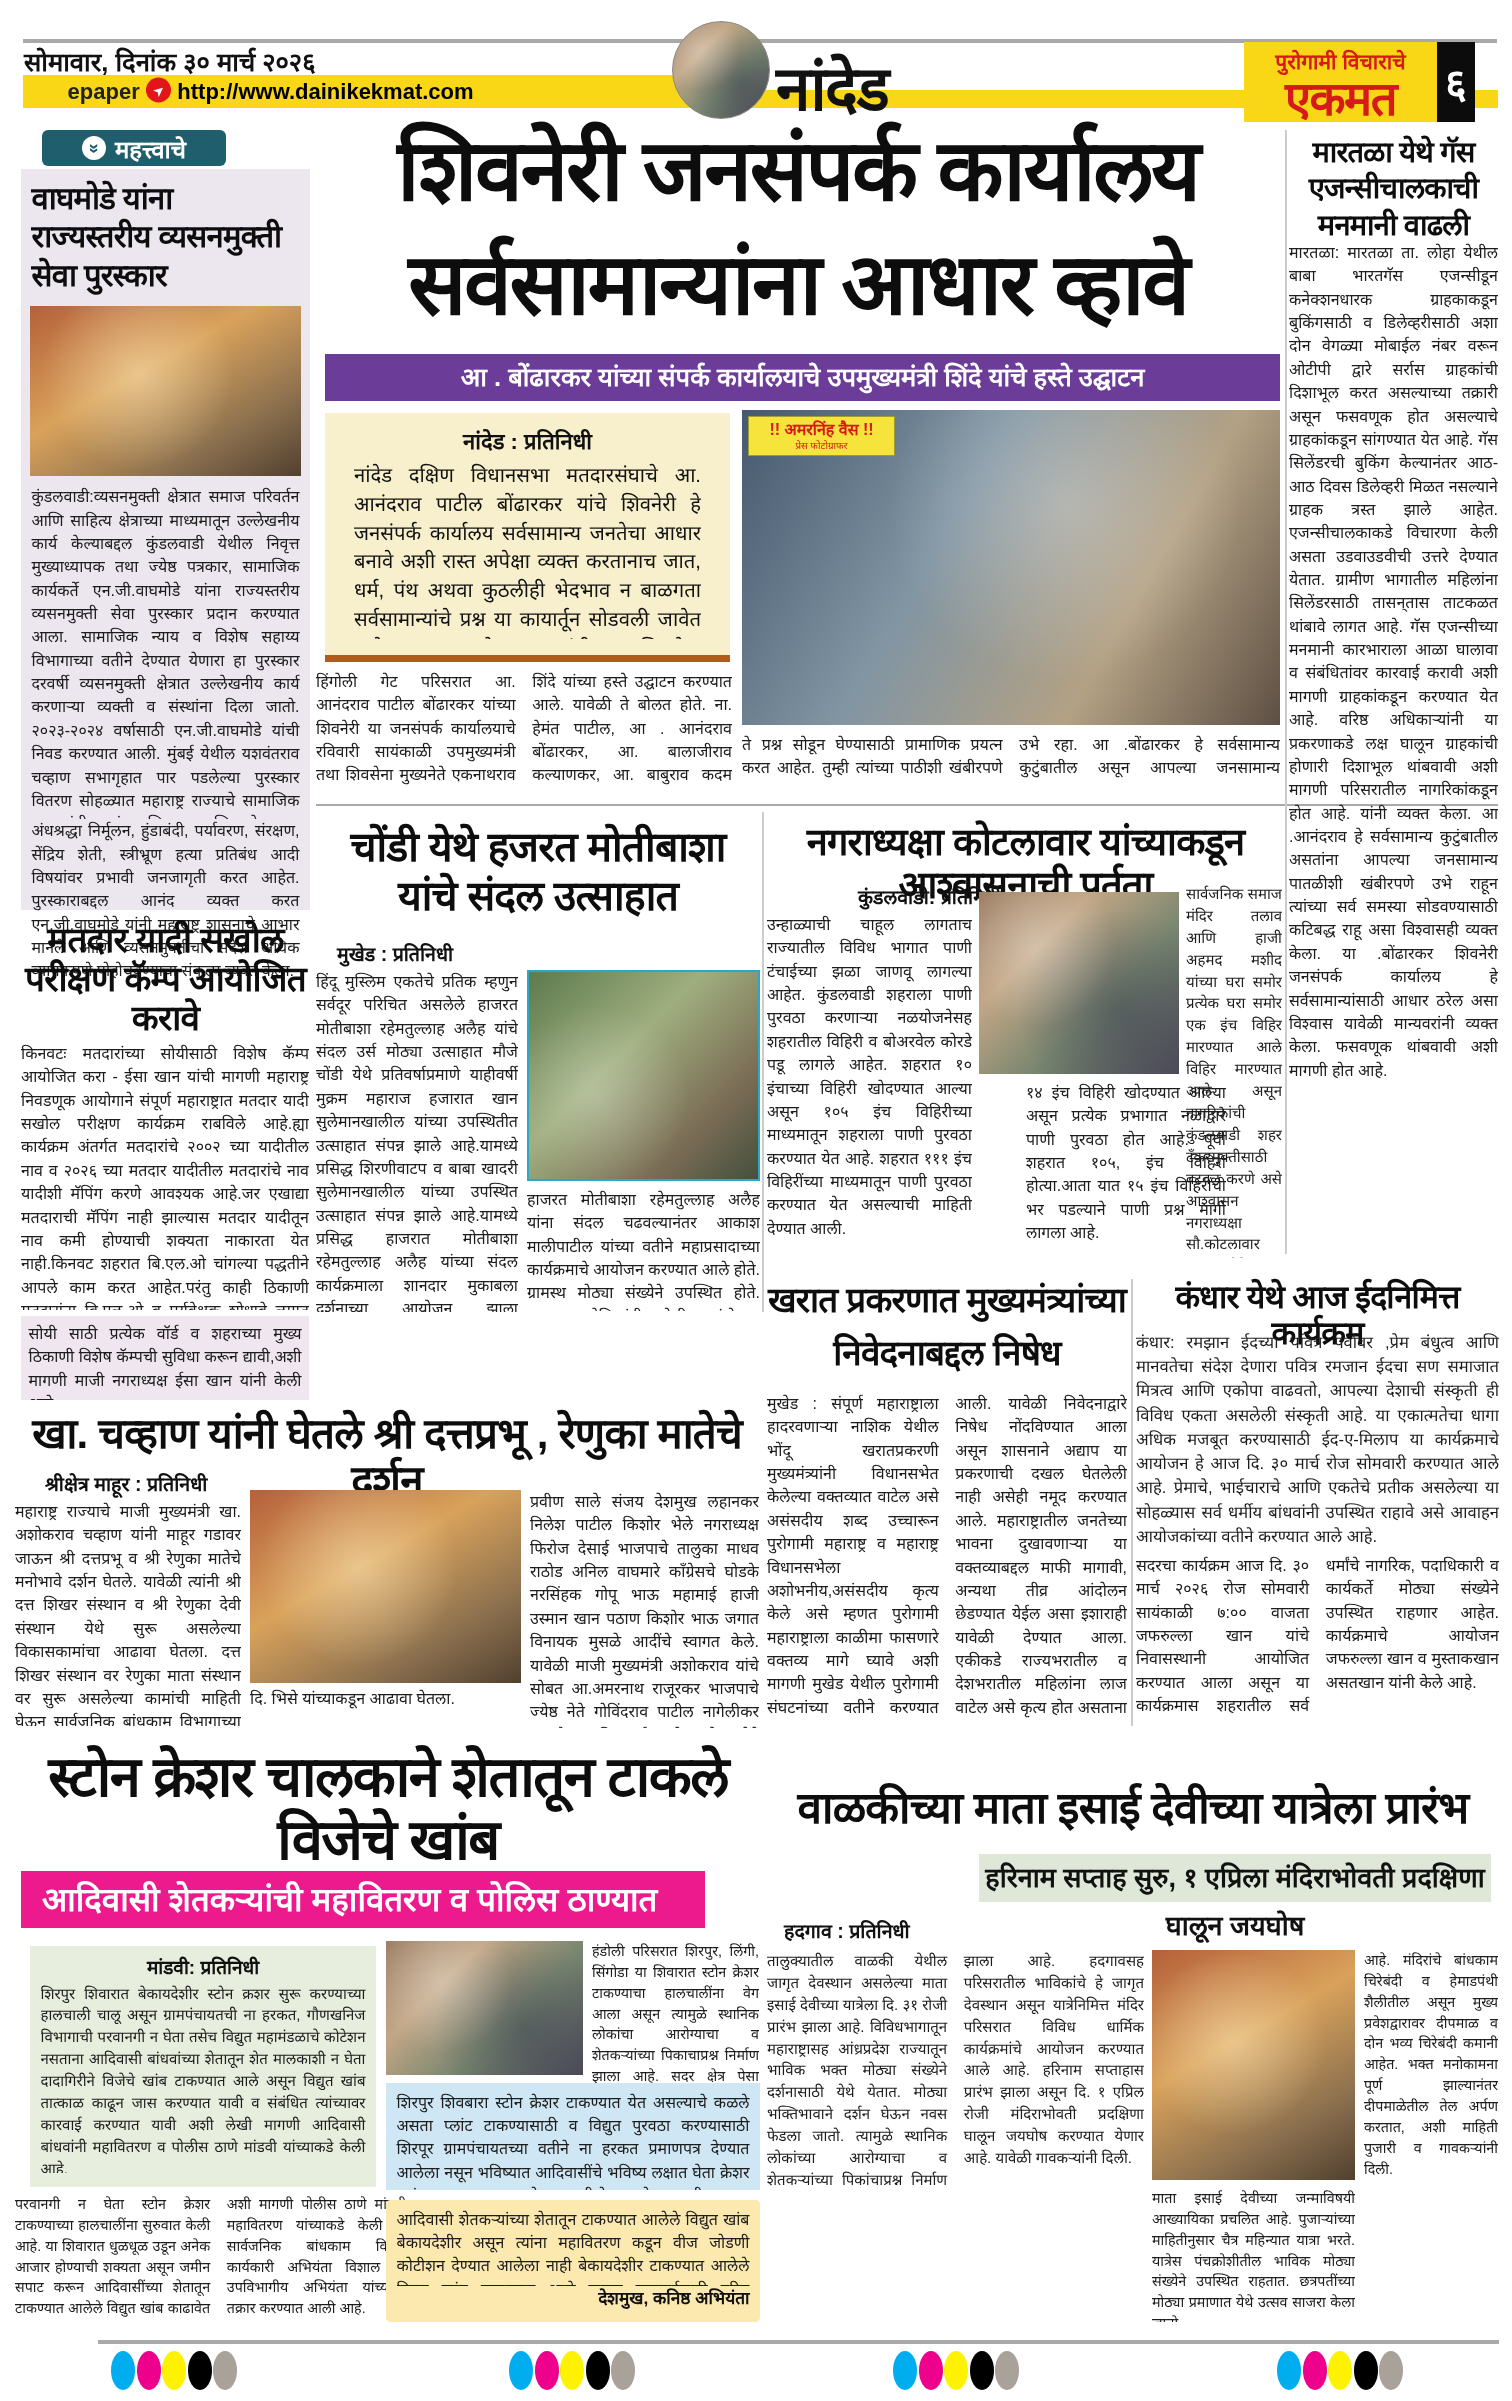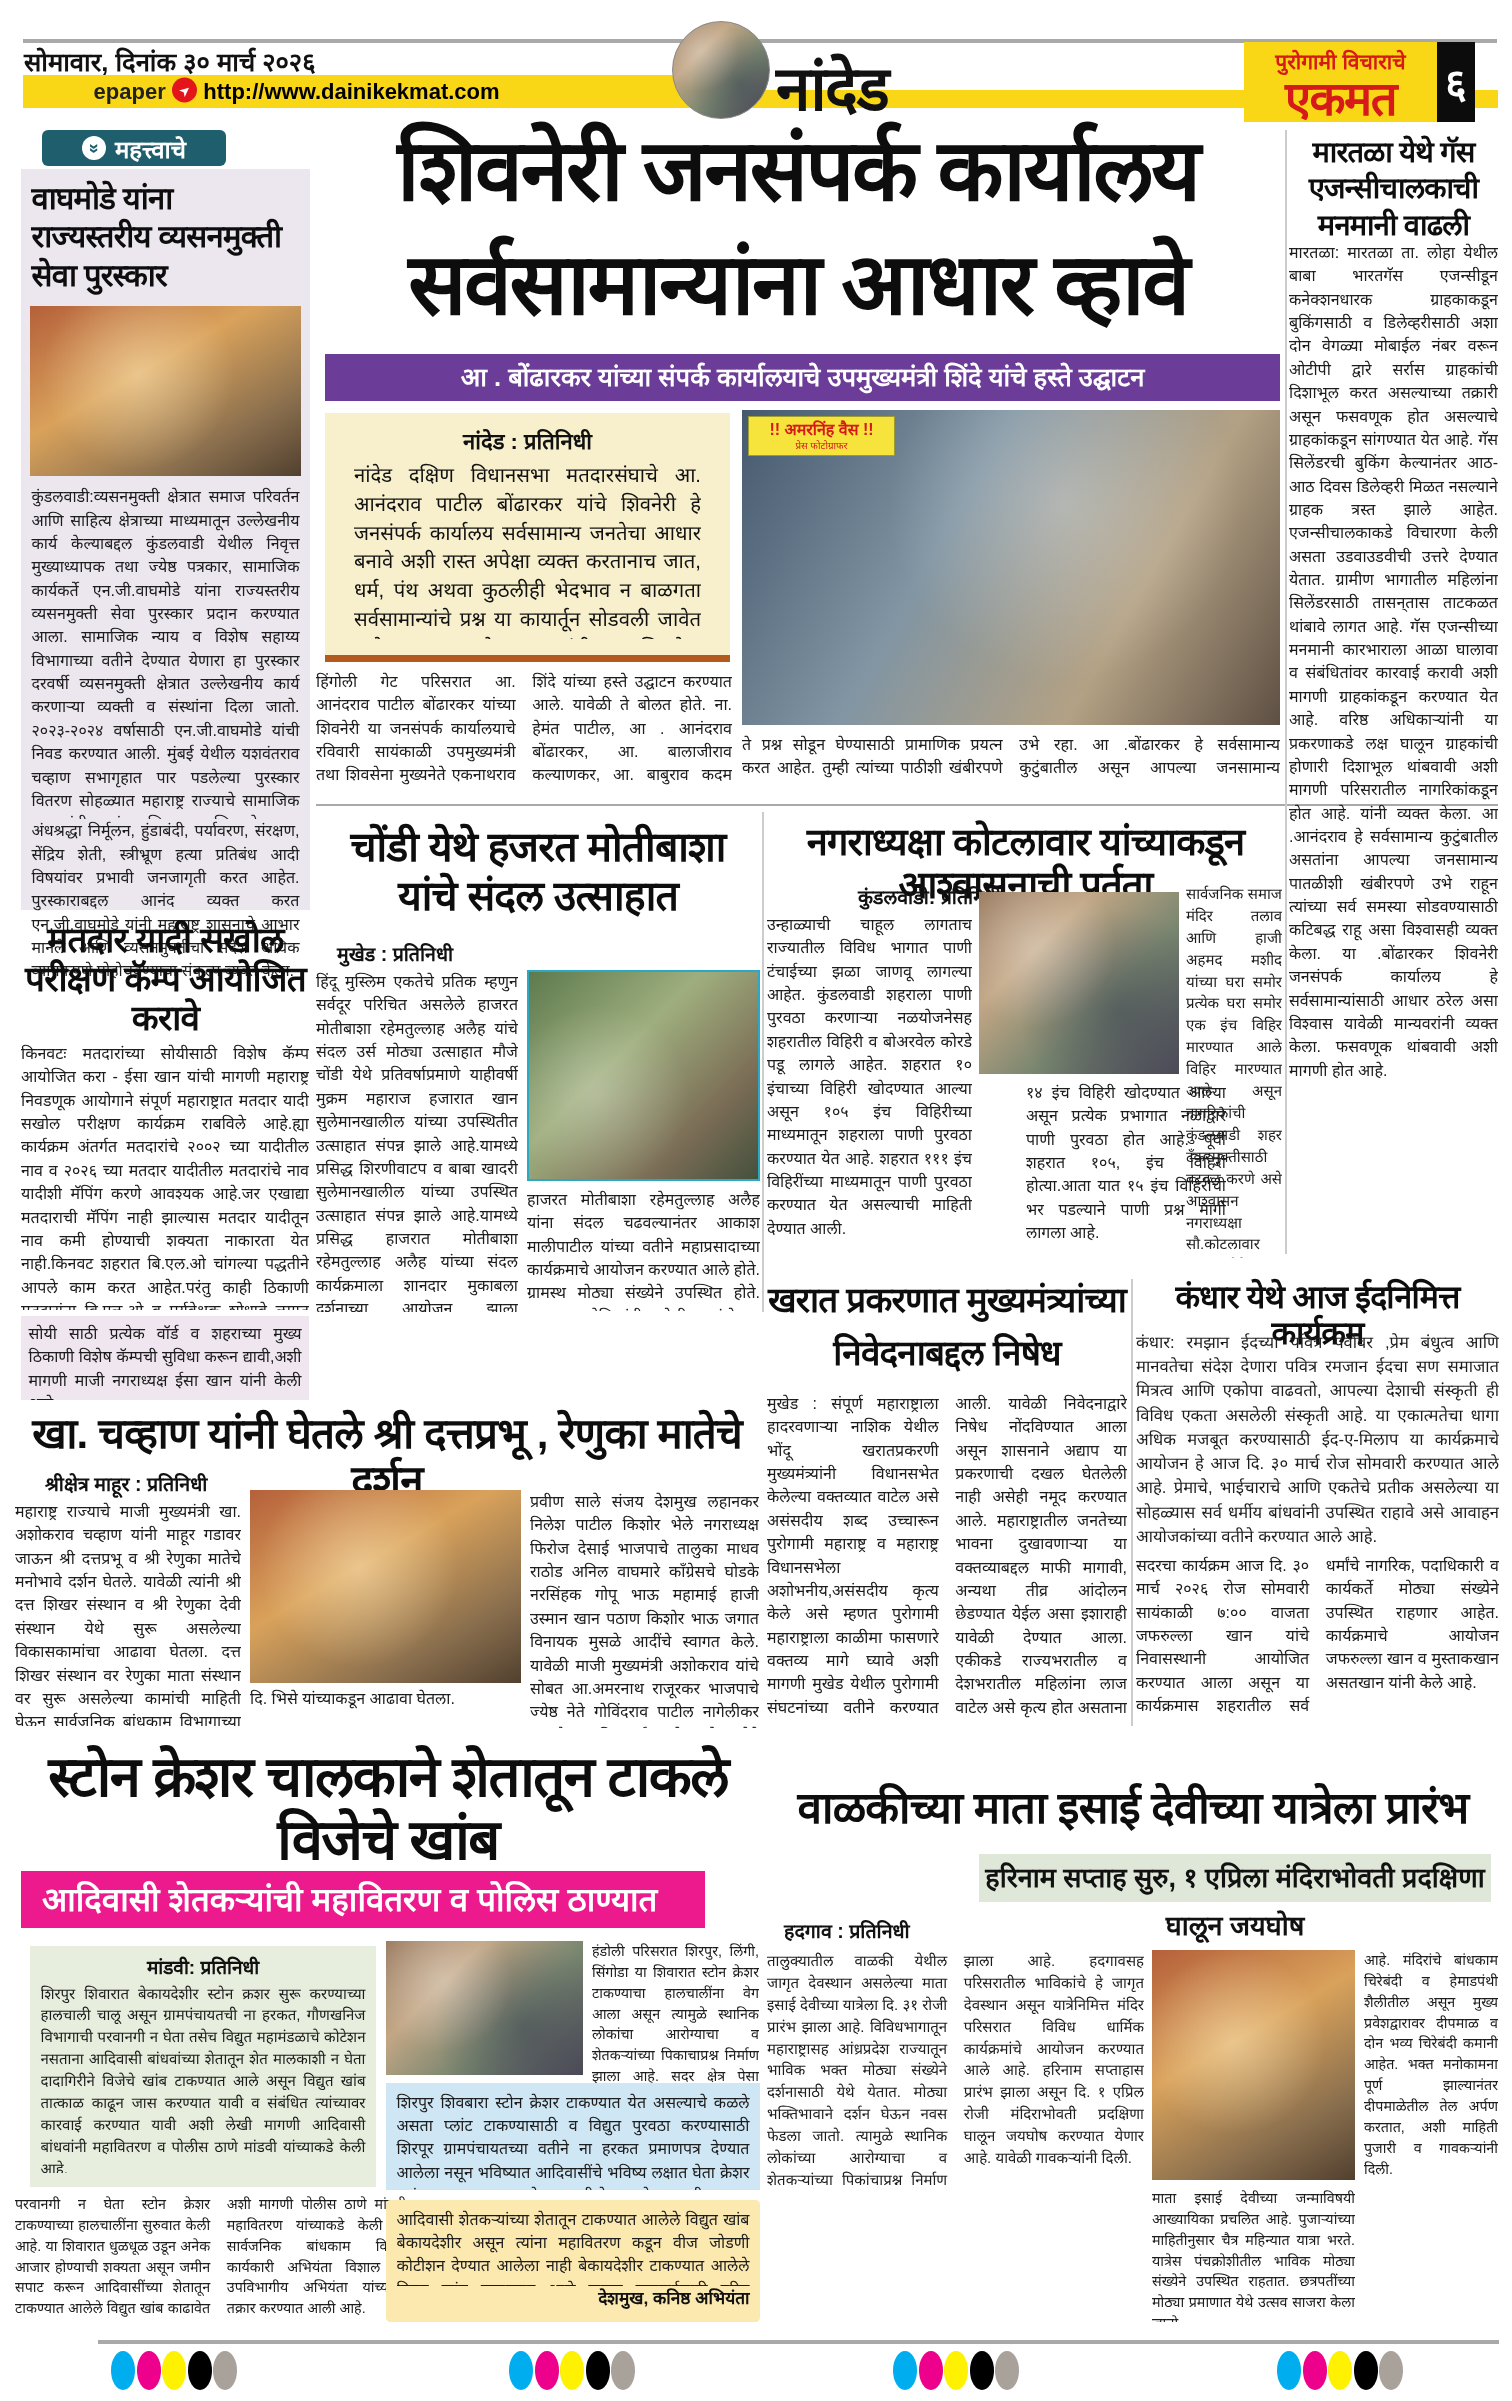--- a/index.html
+++ b/index.html
@@ -38,21 +38,21 @@
 </style>
 </head>
 <body>
 
 <div id="page">
 
   <div class="abs rule" style="left:22.6px;top:39px;width:1474px;height:3.8px;"></div>
   <div class="abs" style="left:24px;top:44px;font-size:25.6px;font-weight:bold;">सोमावार, दिनांक ३० मार्च २०२६</div>
 
   <div class="abs" style="left:22.6px;top:75px;width:700px;height:33px;background:#f9d616;
-       clip-path:polygon(0 0,96% 0,100% 100%,0 100%);display:flex;align-items:center;padding-left:71px;box-sizing:border-box;">
+       clip-path:polygon(0 0,96% 0,100% 100%,0 100%);display:flex;align-items:center;padding-left:45px;box-sizing:border-box;">
     <span style="font-size:22px;font-weight:bold;color:#222;">epaper</span>
     <span class="cursor-badge">
         <span class="g">➤</span>
       </span>
     <span style="font-size:22px;font-weight:bold;color:#000000;text-align:right;">http://www.dainikekmat.com</span>
   </div>
   <div class="abs" style="left:719px;top:90px;width:779px;height:18px;background:#f9d616;"></div>
 
   <div class="abs photo" style="left:672px;top:21px;width:96px;height:96px;border-radius:50%;border:1.5px solid #888;"></div>
   <div class="abs" style="left:776px;top:44px;font-size:62px;font-weight:bold;letter-spacing:-1.5px;">नांदेड</div>

